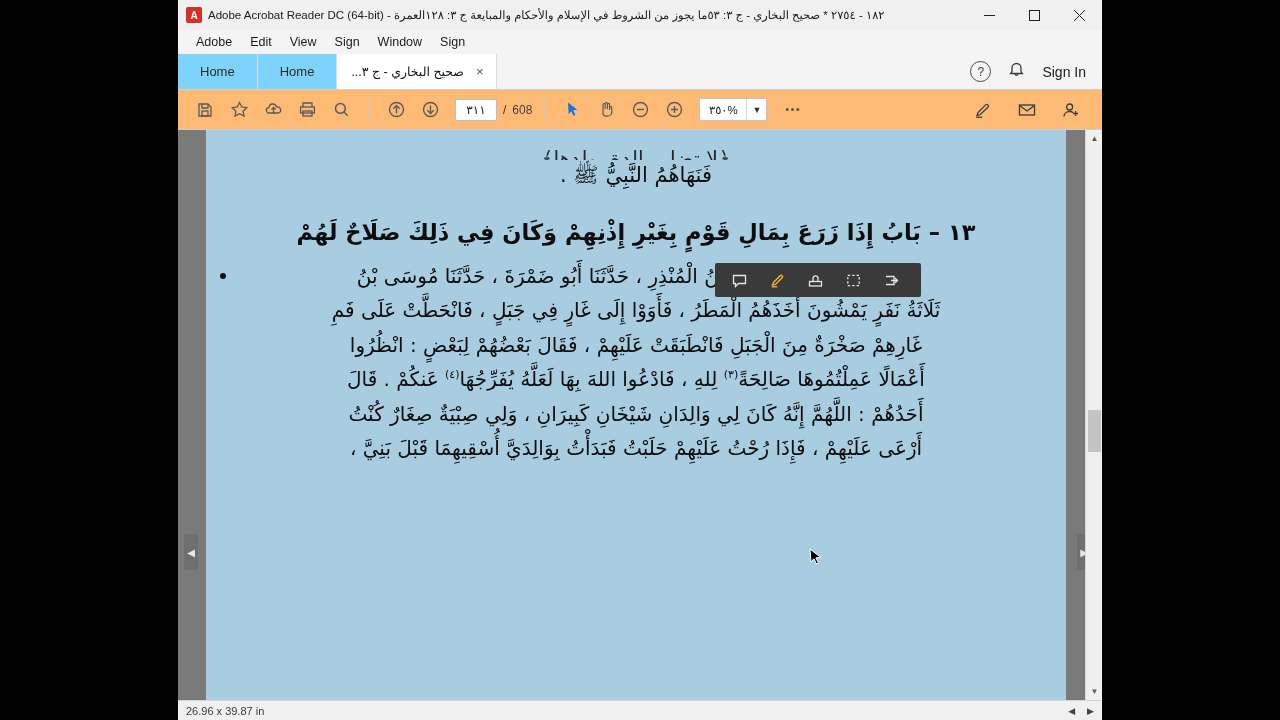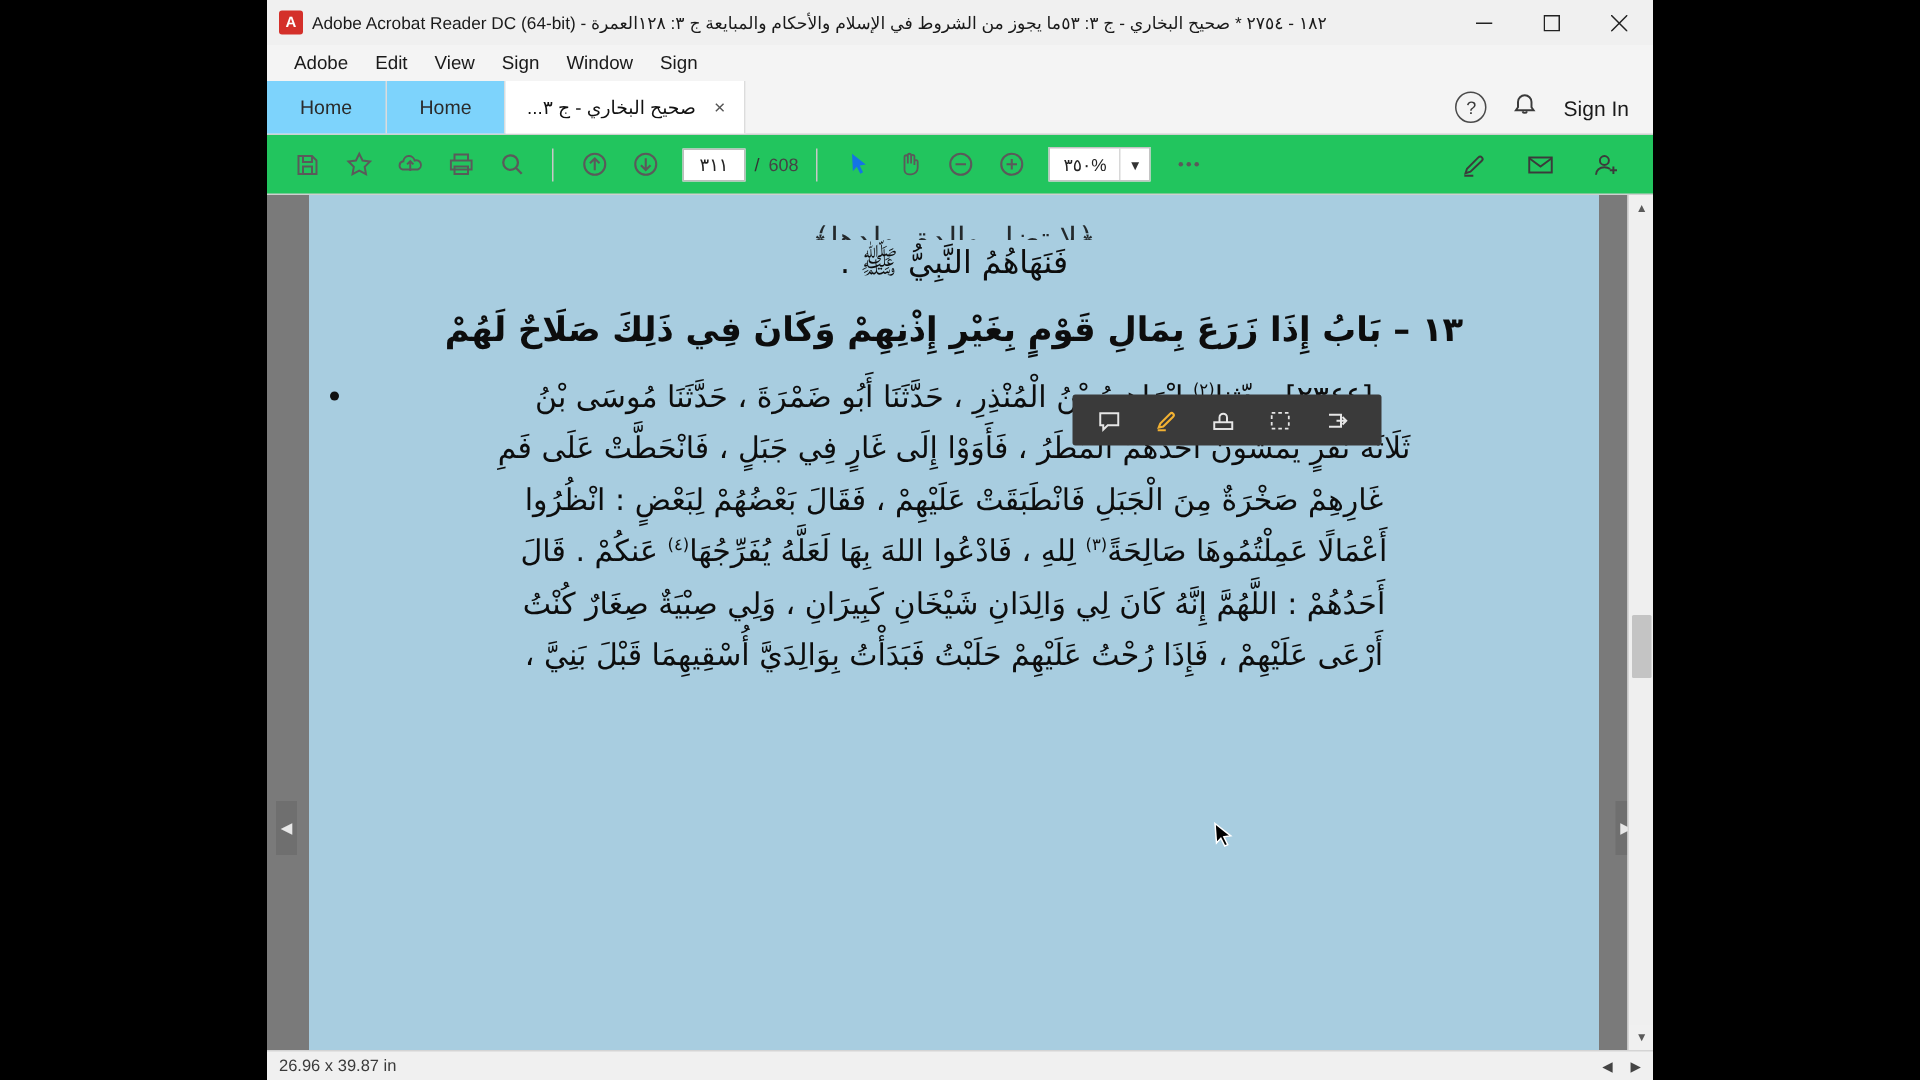--- a/index.html
+++ b/index.html
@@ -119,21 +119,21 @@
     border-radius: 50%;
     display: flex; align-items: center; justify-content: center;
     font-size: 12px; color: #3a3a3a;
   }
   #signin {
     font-size: 14px; color: #1a1a1a; font-weight: 500;
   }
   
   #toolbar {
     height: 40px;
-    background: #22c55e;
+    background: #fdba74;
     border-bottom: 1px solid #cfcfcf;
     display: flex; align-items: center;
     padding: 0 12px;
     gap: 4px;
     flex: 0 0 auto;
   }
   .tb {
     width: 30px; height: 30px;
     display: flex; align-items: center; justify-content: center;
     color: #5a5a5a;
@@ -220,21 +220,21 @@
     opacity: .85;
   }
   .ar-basmala {
     font-size: 21px;
     text-align: center;
     margin: 2px 0 14px 0;
   }
   .ar-heading {
     font-size: 22.5px;
     font-weight: bold;
-    margin: 14px 0 14px 0;
+    margin: 26px 0 14px 0;
     white-space: nowrap;
   }
   .ar-body {
     font-size: 20px;
     line-height: 1.72;
     white-space: nowrap;
   }
   .bullet-line { position: relative; }
   .bullet-dot {
     position: absolute;

